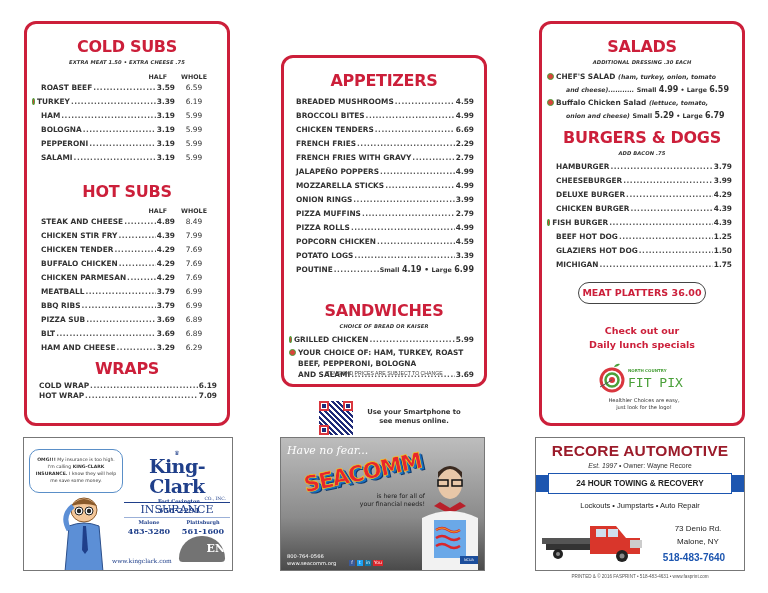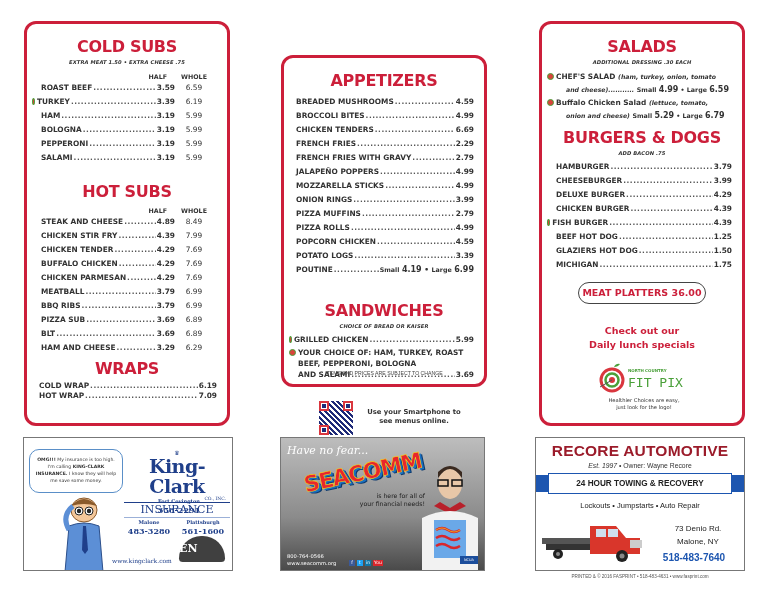--- a/index.html
+++ b/index.html
@@ -78,21 +78,21 @@
     font-size: 4.6px; text-align: center; line-height: 7px; padding: 6px 3px 0 3px; color: #333; background: #fff;
   }
   .kc-logo { position: absolute; left: 100px; top: 12px; width: 106px; text-align: center; color: #1f3f8a; font-family: "DejaVu Serif", serif; }
   .kc-logo .brand { font-size: 19px; font-weight: bold; line-height: 20px; letter-spacing: -0.5px; }
   .kc-logo .coinc { font-size: 4.5px; text-align: right; padding-right: 4px; line-height: 5px; }
   .kc-logo .ins { font-size: 11px; line-height: 14px; border-top: 1px solid #1f3f8a; border-bottom: 1px solid #9bb0d8; margin-top: 1px; }
   .kc-loc { position: absolute; color: #1f3f8a; font-family: "DejaVu Serif", serif; text-align: center; }
   .kc-loc .lbl { font-size: 5px; font-weight: bold; line-height: 7px; }
   .kc-loc .ph { font-size: 8px; font-weight: bold; line-height: 10px; }
   .kc-web { position: absolute; left: 88px; top: 119px; font-size: 6px; color: #1f3f8a; font-family: "DejaVu Serif", serif; }
-  .kc-en { position: absolute; left: 155px; top: 98px; width: 46px; height: 26px; border-radius: 23px 23px 4px 4px; background: #404040; color: #fff; font-family: "DejaVu Serif", serif; font-weight: bold; font-size: 11px; text-align: left; line-height: 26px; }
+  .kc-en { position: absolute; left: 155px; top: 98px; width: 46px; height: 26px; border-radius: 23px 23px 4px 4px; background: #737373; color: #fff; font-family: "DejaVu Serif", serif; font-weight: bold; font-size: 11px; text-align: right; line-height: 26px; }
   .kc-guy { position: absolute; left: 35px; top: 58px; width: 50px; height: 76px; }
 
   .sea-tag { position: absolute; left: 6px; top: 6px; font-family: "DejaVu Serif", serif; font-style: italic; color: #fff; font-size: 11px; }
   .sea-logo { position: absolute; left: 22px; top: 22px; font-family: "DejaVu Sans", sans-serif; font-weight: bold; font-size: 22px; color: #e8262c; transform: rotate(-12deg); text-shadow: 2px 2px 0 #1a6fc0, 3px 3px 0 #0c3a6e; -webkit-text-stroke: 0.6px #f4d21a; letter-spacing: -1px; }
   .sea-copy { position: absolute; left: 78px; top: 54px; color: #222; font-size: 6.2px; text-align: right; line-height: 8px; width: 66px; }
   .sea-hero { position: absolute; left: 135px; top: 20px; width: 68px; height: 114px; }
   .sea-phone { position: absolute; left: 6px; top: 115px; color: #fff; font-size: 5.2px; line-height: 7px; }
   .sea-social { position: absolute; left: 68px; top: 122px; display: flex; gap: 2px; }
   .sea-social span { width: 6px; height: 6px; font-size: 4.5px; color: #fff; text-align: center; line-height: 6px; }
   .sea-ncua { position: absolute; right: 6px; top: 118px; width: 18px; height: 8px; background: #1b4d9b; color: #fff; font-size: 3.5px; text-align: center; line-height: 8px; }

